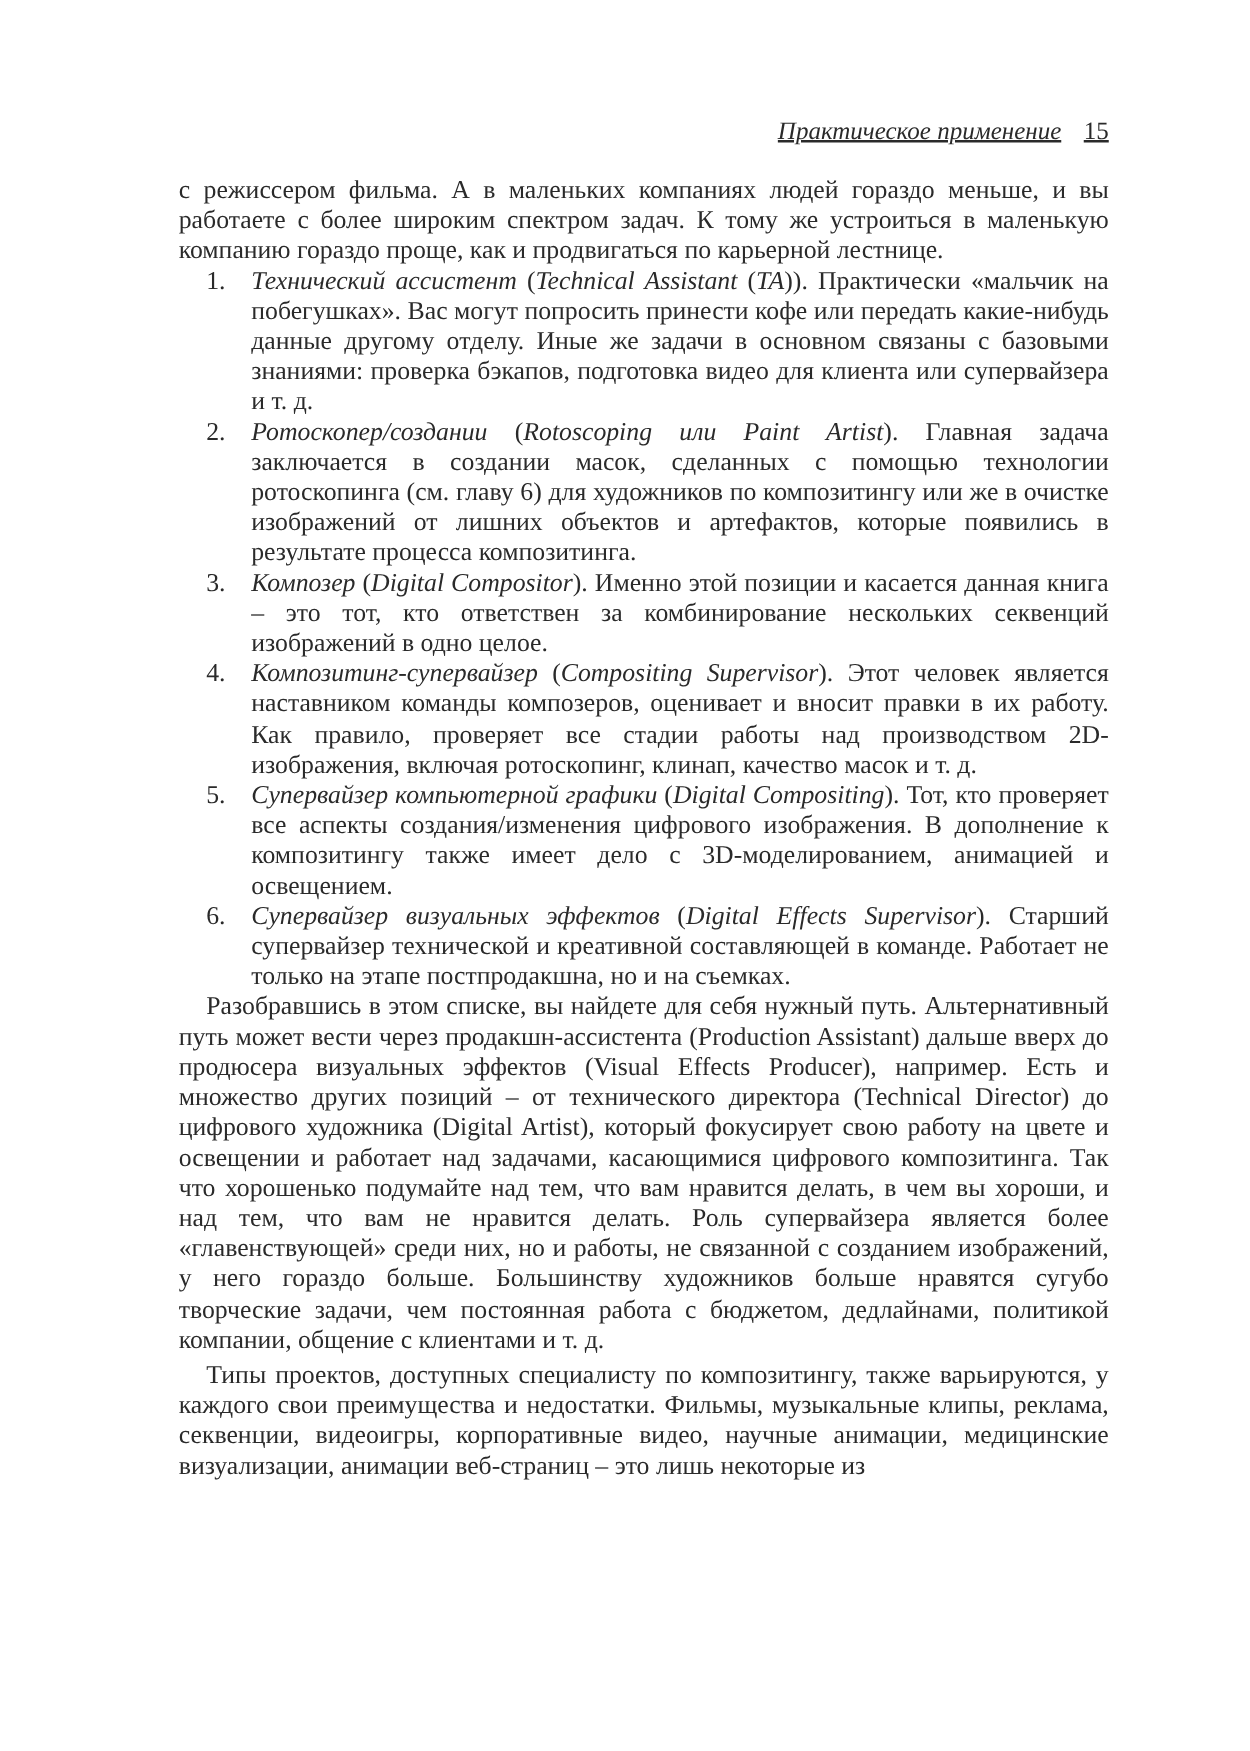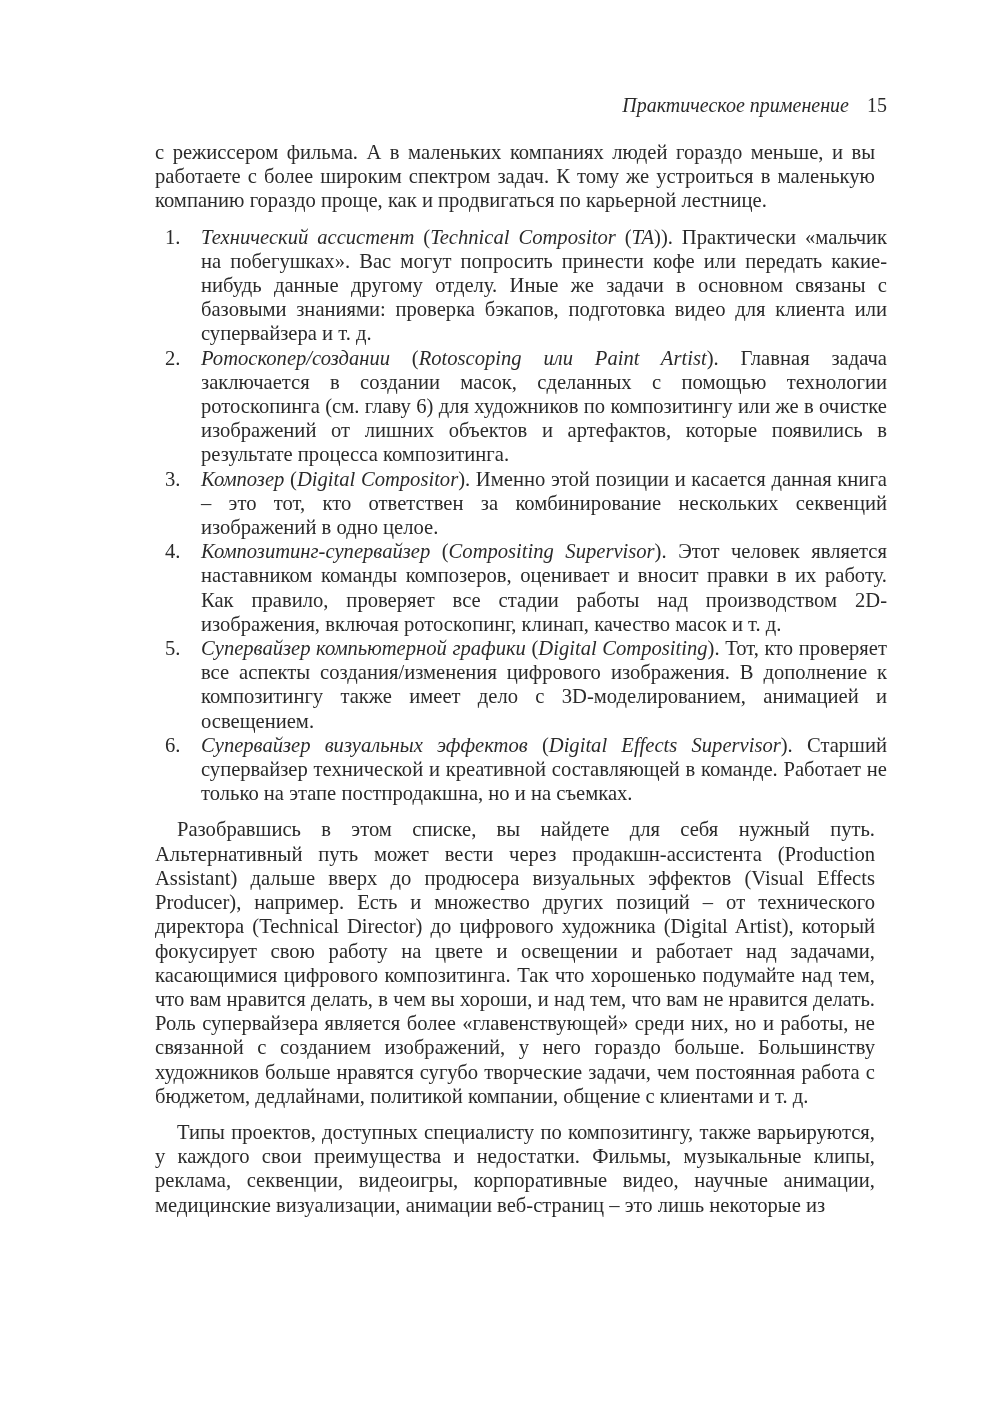--- a/index.html
+++ b/index.html
@@ -7,45 +7,46 @@
   .page {
     position: absolute; left: 143px; top: 88px; width: 744px;
     font-family: "Liberation Serif", "DejaVu Serif", serif;
     color: #2a2a2a;
     font-size: 20.6px;
     line-height: 24.2px;
   }
   .running-head {
     text-align: right; font-size: 20px; height: 38px; line-height: 34px;
     margin-bottom: 14px;
+    text-decoration: underline;
   }
   .running-head .title { font-style: italic; }
   .running-head .num { margin-left: 18px; }
-  p { margin: 12px; text-align: justify; text-align-last: left; }
+  p { margin: 0; text-align: justify; text-align-last: left; }
   p.indent { text-indent: 22px; }
   p.gap { margin-top: 4px; }
   ol { list-style: none; margin: 0; padding: 0; }
   ol li { position: relative; padding-left: 58px; text-align: justify; }
   ol li .n { position: absolute; left: 22px; top: 0; }
   i { }
   b { font-weight: normal; }
 </style>
 </head>
 <body>
 
 <div class="page">
   <div class="running-head">
     <span class="title">Практическое применение</span><span class="num">15</span>
   </div>
 
   <p>с режиссером фильма. А в маленьких компаниях людей гораздо меньше, и вы работаете с более широким спектром задач. К тому же устроиться в маленькую компанию гораздо проще, как и продвигаться по карьерной лестнице.</p>
 
   <ol>
     <li>
-      <span class="n">1.</span><i>Технический ассистент</i><span> (</span><i>Technical Compositor</i><span> (</span><i>TA</i><span>))</span><span>. Практически «мальчик на побегушках». Вас могут попросить принести кофе или передать какие-нибудь данные другому отделу. Иные же задачи в основном связаны с базовыми знаниями: проверка бэкапов, подготовка видео для клиента или супервайзера и т. д.</span>
+      <span class="n">1.</span><i>Технический ассистент</i><span> (</span><i>Technical Assistant</i><span> (</span><i>TA</i><span>))</span><span>. Практически «мальчик на побегушках». Вас могут попросить принести кофе или передать какие-нибудь данные другому отделу. Иные же задачи в основном связаны с базовыми знаниями: проверка бэкапов, подготовка видео для клиента или супервайзера и т. д.</span>
     </li>
     <li>
       <span class="n">2.</span><i>Ротоскопер/создании</i><span> (</span><i>Rotoscoping или Paint Artist</i><span>)</span><span>. Главная задача заключается в создании масок, сделанных с помощью технологии ротоскопинга (см. главу 6) для художников по композитингу или же в очистке изображений от лишних объектов и артефактов, которые появились в результате процесса композитинга.</span>
     </li>
     <li>
       <span class="n">3.</span><i>Композер</i><span> (</span><i>Digital Compositor</i><span>)</span><span>. Именно этой позиции и касается данная книга – это тот, кто ответствен за комбинирование нескольких секвенций изображений в одно целое.</span>
     </li>
     <li>
       <span class="n">4.</span><i>Композитинг-супервайзер</i><span> (</span><i>Compositing Supervisor</i><span>)</span><span>. Этот человек является наставником команды композеров, оценивает и вносит правки в их работу. Как правило, проверяет все стадии работы над производством 2D-изображения, включая ротоскопинг, клинап, качество масок и т. д.</span>
     </li>

